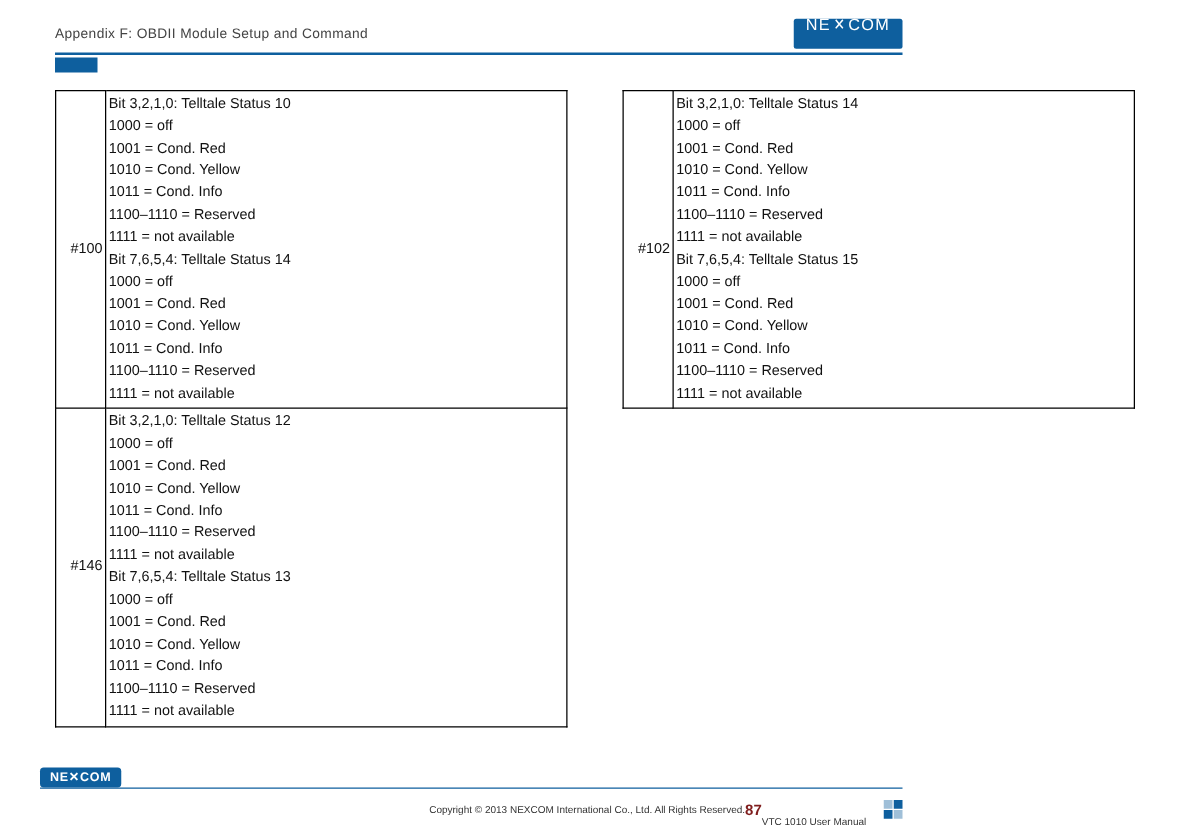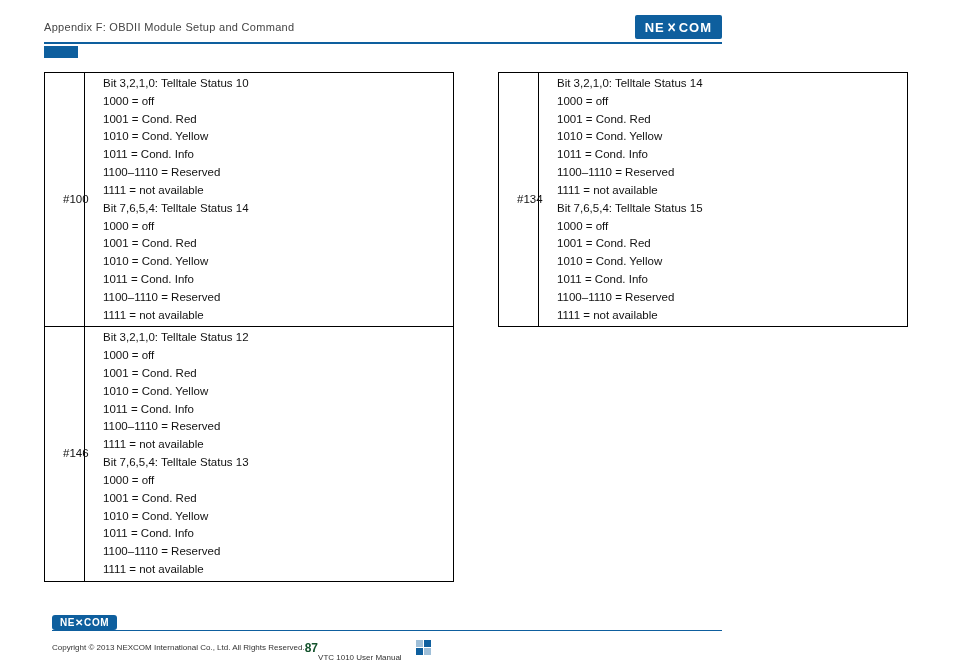--- a/index.html
+++ b/index.html
@@ -1,36 +1,36 @@
 <!DOCTYPE html>
 <html><head>
 <meta charset="utf-8">
 <style>
   * { box-sizing: border-box; margin: 0; padding: 0; }
   html, body { width: 954px; height: 672px; font-family: Arial, Helvetica, sans-serif; background: #fff; color: #222; }
   .page { position: relative; width: 766px; height: 672px; padding: 14px 44px 0; }
   .hdr { display: flex; justify-content: space-between; align-items: center; height: 26px; }
   .hdr-title { font-size: 11px; color: #444; letter-spacing: .3px; white-space: nowrap; }
-  .logo { display: flex; align-items: center; background: #0e5f9e; color: #fff; height: 22px; padding: 12px 10px; font-weight: 700; letter-spacing: 1px; font-size: 13px; border-radius: 2px; }
+  .logo { display: flex; align-items: flex-end; background: #0e5f9e; color: #fff; height: 22px; padding: 12px 10px; font-weight: 400; letter-spacing: 1px; font-size: 13px; border-radius: 2px; }
   .logo .x { display:inline-block; transform: scaleX(.85); margin: 0 1px; }
   .rule { border: none; border-top: 2px solid #0e5f9e; margin-top: 2px; }
   .tab { width: 34px; height: 12px; background: #0e5f9e; margin: 2px 0 14px 0; }
   .cols { display: flex; gap: 44px; }
   .col { flex: 0 0 410px; }
   table { border-collapse: collapse; width: 100%; table-layout: fixed; }
-  td { border: 1px solid #000; font-size: 11.5px; padding: 2px 18px; vertical-align: middle; line-height: 1.55; color: #111; }
+  td { border: 1px solid #000; font-size: 11.5px; padding: 2px 2px; vertical-align: middle; line-height: 1.55; color: #111; }
   td.idx { width: 40px; text-align: right; white-space: nowrap; }
   td.lines div { min-height: 15px; }
-  .footer { position: absolute; left: 52px; right: 44px; bottom: 10px; }
+  .footer { position: absolute; left: 32px; right: 44px; bottom: 10px; }
   .ft-rule { border: none; border-top: 1.5px solid #0e5f9e; margin-bottom: 2px; }
-  .ft-row { display: flex; justify-content: flex-start; align-items: center; }
+  .ft-row { display: flex; justify-content: flex-end; align-items: center; }
   .ft-logo { display:flex; align-items:center; gap:2px; }
   .ft-logo-badge { background:#0e5f9e; color:#fff; font-size:10px; font-weight:700; letter-spacing:.6px; padding:2px 8px; border-radius:3px; display:inline-flex; align-items:center; }
   .copyright { font-size: 8px; color: #333; }
-  .page-num { font-size: 12px; font-weight: 700; color:#14532d; }
+  .page-num { font-size: 12px; font-weight: 700; color:#7f1d1d; }
   .manual { font-size: 8px; color: #333; text-align:right;margin-top:20px; }
   .dots { display:flex; flex-direction:column; gap:1px; margin-left:6px; }
   .dots-row { display:flex; gap:1px; }
   .dot { width:7px; height:7px; background:#0e5f9e; }
   .dot.lite { opacity:.4; }
   .ft-right { display:flex; align-items:center; gap:8px; }
 </style>
 </head>
 <body>
 
@@ -86,21 +86,21 @@
                 <div>1111 = not available</div>
               </td>
             </tr>
           </tbody>
       </table>
     </div>
     <div class="col">
       <table>
         <tbody id="right-body">
             <tr>
-              <td class="idx">#134</td>
+              <td class="idx">#102</td>
               <td class="lines">
                 <div>Bit 3,2,1,0: Telltale Status 14</div>
                 <div>1000 = off</div>
                 <div>1001 = Cond. Red</div>
                 <div>1010 = Cond. Yellow</div>
                 <div>1011 = Cond. Info</div>
                 <div>1100–1110 = Reserved</div>
                 <div>1111 = not available</div>
                 <div>Bit 7,6,5,4: Telltale Status 15</div>
                 <div>1000 = off</div>

